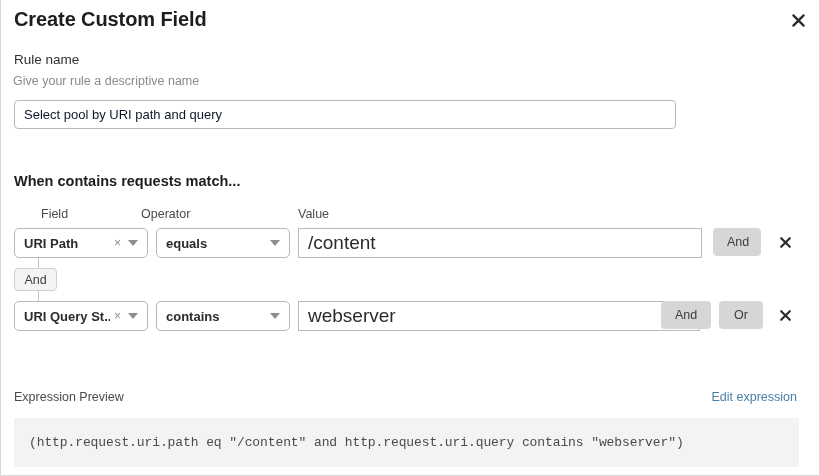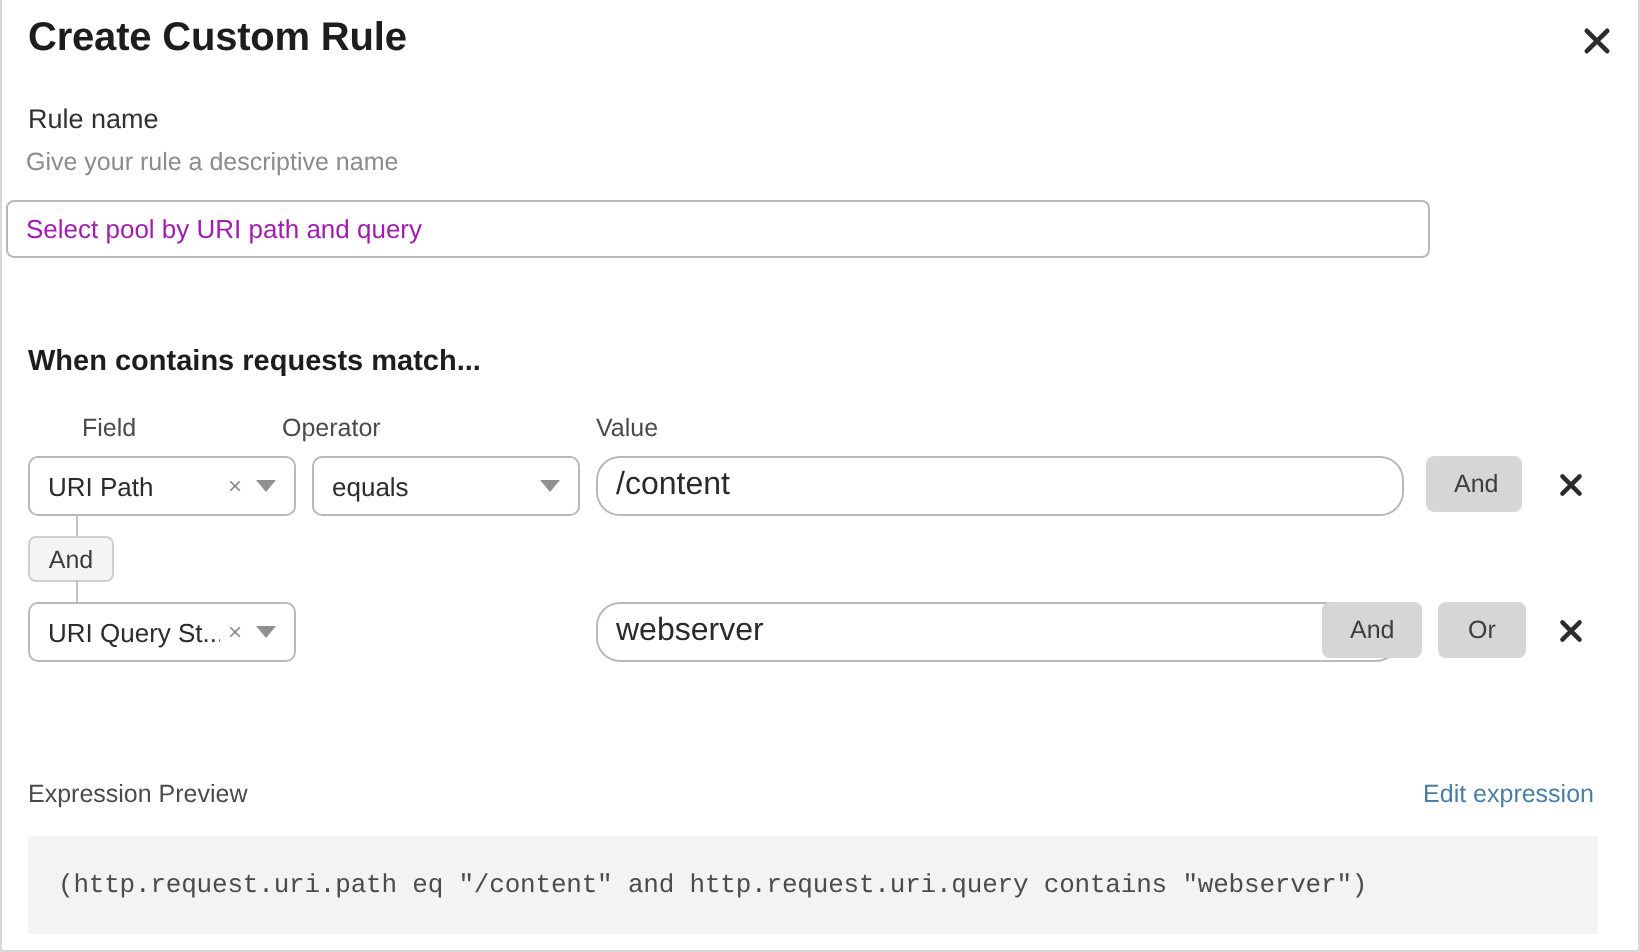--- a/index.html
+++ b/index.html
@@ -59,31 +59,31 @@
   .rule-name-help {
     position: absolute;
     left: 12px;
     top: 74px;
     font-size: 12.5px;
     color: #8b8b8b;
     text-align: right;
   }
   .rule-name-input {
     position: absolute;
-    left: 2px;
+    left: 13px;
     top: 100px;
-    width: 712px;
+    width: 662px;
     height: 29px;
     box-sizing: border-box;
     border: 1px solid #b9b9b9;
     border-radius: 4px;
     background: #fff;
     font-family: "Liberation Sans", sans-serif;
     font-size: 13px;
-    color: #a21caf;
+    color: #0f172a;
     padding: 0 9px;
     outline: none;
   }
 
   
   .match-heading {
     position: absolute;
     left: 13px;
     top: 173px;
     font-size: 14.5px;
@@ -122,20 +122,21 @@
   .sel-field { left: 13px; width: 134px; }
   .sel-op    { left: 155px; width: 134px; }
 
   .sel-text {
     flex: 1;
     font-size: 13px;
     color: #2b2b2b;
     padding-left: 9px;
     white-space: nowrap;
     overflow: hidden;
+    font-weight: bold;
   }
   .sel-clear {
     font-size: 12px;
     color: #8f8f8f;
     padding: 0 4px;
     line-height: 1;
     cursor: pointer;
   }
   .caret {
     width: 0; height: 0;
@@ -146,24 +147,24 @@
     margin-left: 3px;
   }
 
   .val-input {
     position: absolute;
     top: 0;
     left: 297px;
     height: 30px;
     box-sizing: border-box;
     border: 1px solid #b9b9b9;
-    border-radius: 12px;
+    border-radius: 0;
     background: #fff;
     font-family: "Liberation Sans", sans-serif;
-    font-size: 16px;
+    font-size: 19px;
     color: #2b2b2b;
     padding: 0 9px;
     outline: none;
   }
   .val-wide   { width: 404px; }
   .val-narrow { width: 402px; }
 
   .logic-btn {
     position: absolute;
     top: 0;
@@ -261,21 +262,21 @@
     padding-left: 15px;
     white-space: nowrap;
     letter-spacing: -0.1px;
   }
 </style>
 </head>
 <body>
 
 <div class="dialog">
 
-  <div class="dlg-title">Create Custom Rule</div>
+  <div class="dlg-title">Create Custom Field</div>
   <button class="close-btn">
     <svg width="15" height="15" viewBox="0 0 15 15" aria-hidden="true">
       <path d="M2.4 2.4 L12.6 12.6 M12.6 2.4 L2.4 12.6" stroke="#2b2b2b" stroke-width="2.3" stroke-linecap="round"></path>
     </svg>
   </button>
 
   <div class="section-label rule-name-label">Rule name</div>
   <div class="rule-name-help">Give your rule a descriptive name</div>
   <input class="rule-name-input" value="Select pool by URI path and query" placeholder="Enter rule name" style="">
 
@@ -307,20 +308,24 @@
   <div class="conn-line conn-top"></div>
   <div class="and-pill">And</div>
   <div class="conn-line conn-bottom"></div>
 
   <div class="cond-row row2">
     <div class="sel sel-field">
       <span class="sel-text">URI Query St...</span>
       <span class="sel-clear">×</span>
       <span class="caret"></span>
     </div>
+    <div class="sel sel-op">
+      <span class="sel-text">contains</span>
+      <span class="caret"></span>
+    </div>
     <input class="val-input val-narrow" value="webserver" style="">
     <button class="logic-btn btn-and-2">And</button>
     <button class="logic-btn btn-or-2">Or</button>
     <button class="del-btn">
       <svg width="13" height="13" viewBox="0 0 13 13" aria-hidden="true">
         <path d="M2.2 2.2 L10.8 10.8 M10.8 2.2 L2.2 10.8" stroke="#2b2b2b" stroke-width="2.2" stroke-linecap="round"></path>
       </svg>
     </button>
   </div>
 

